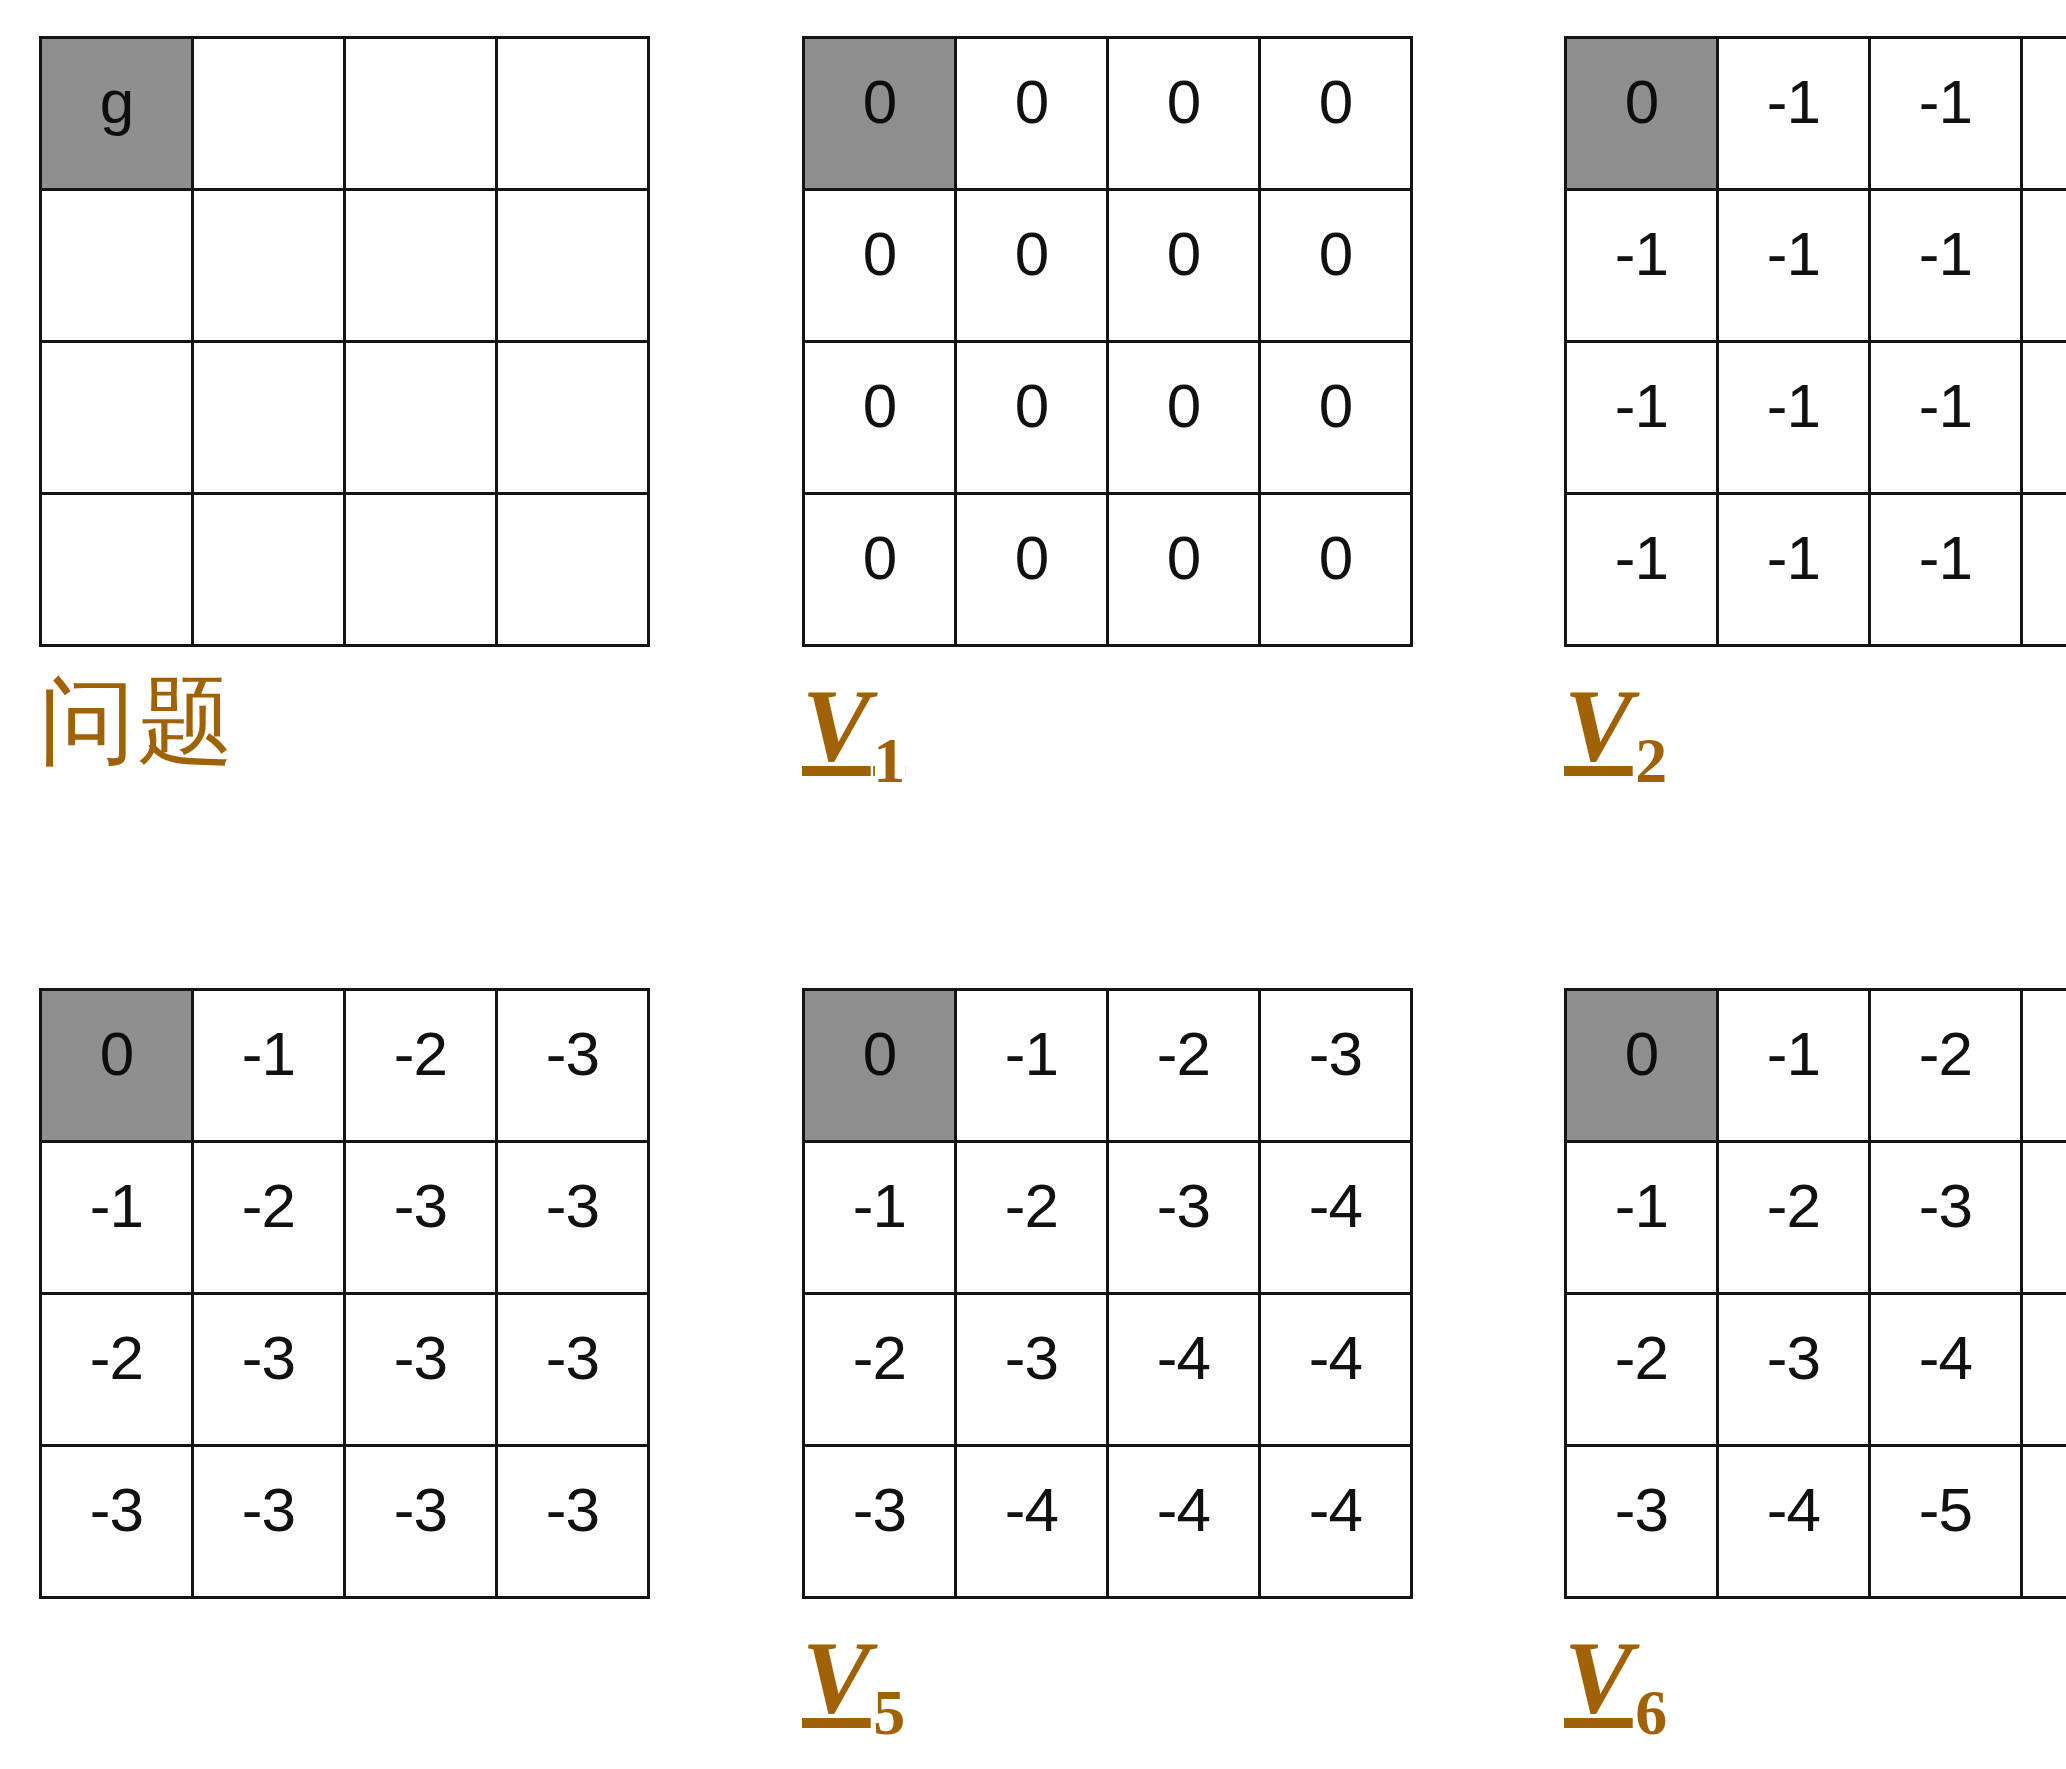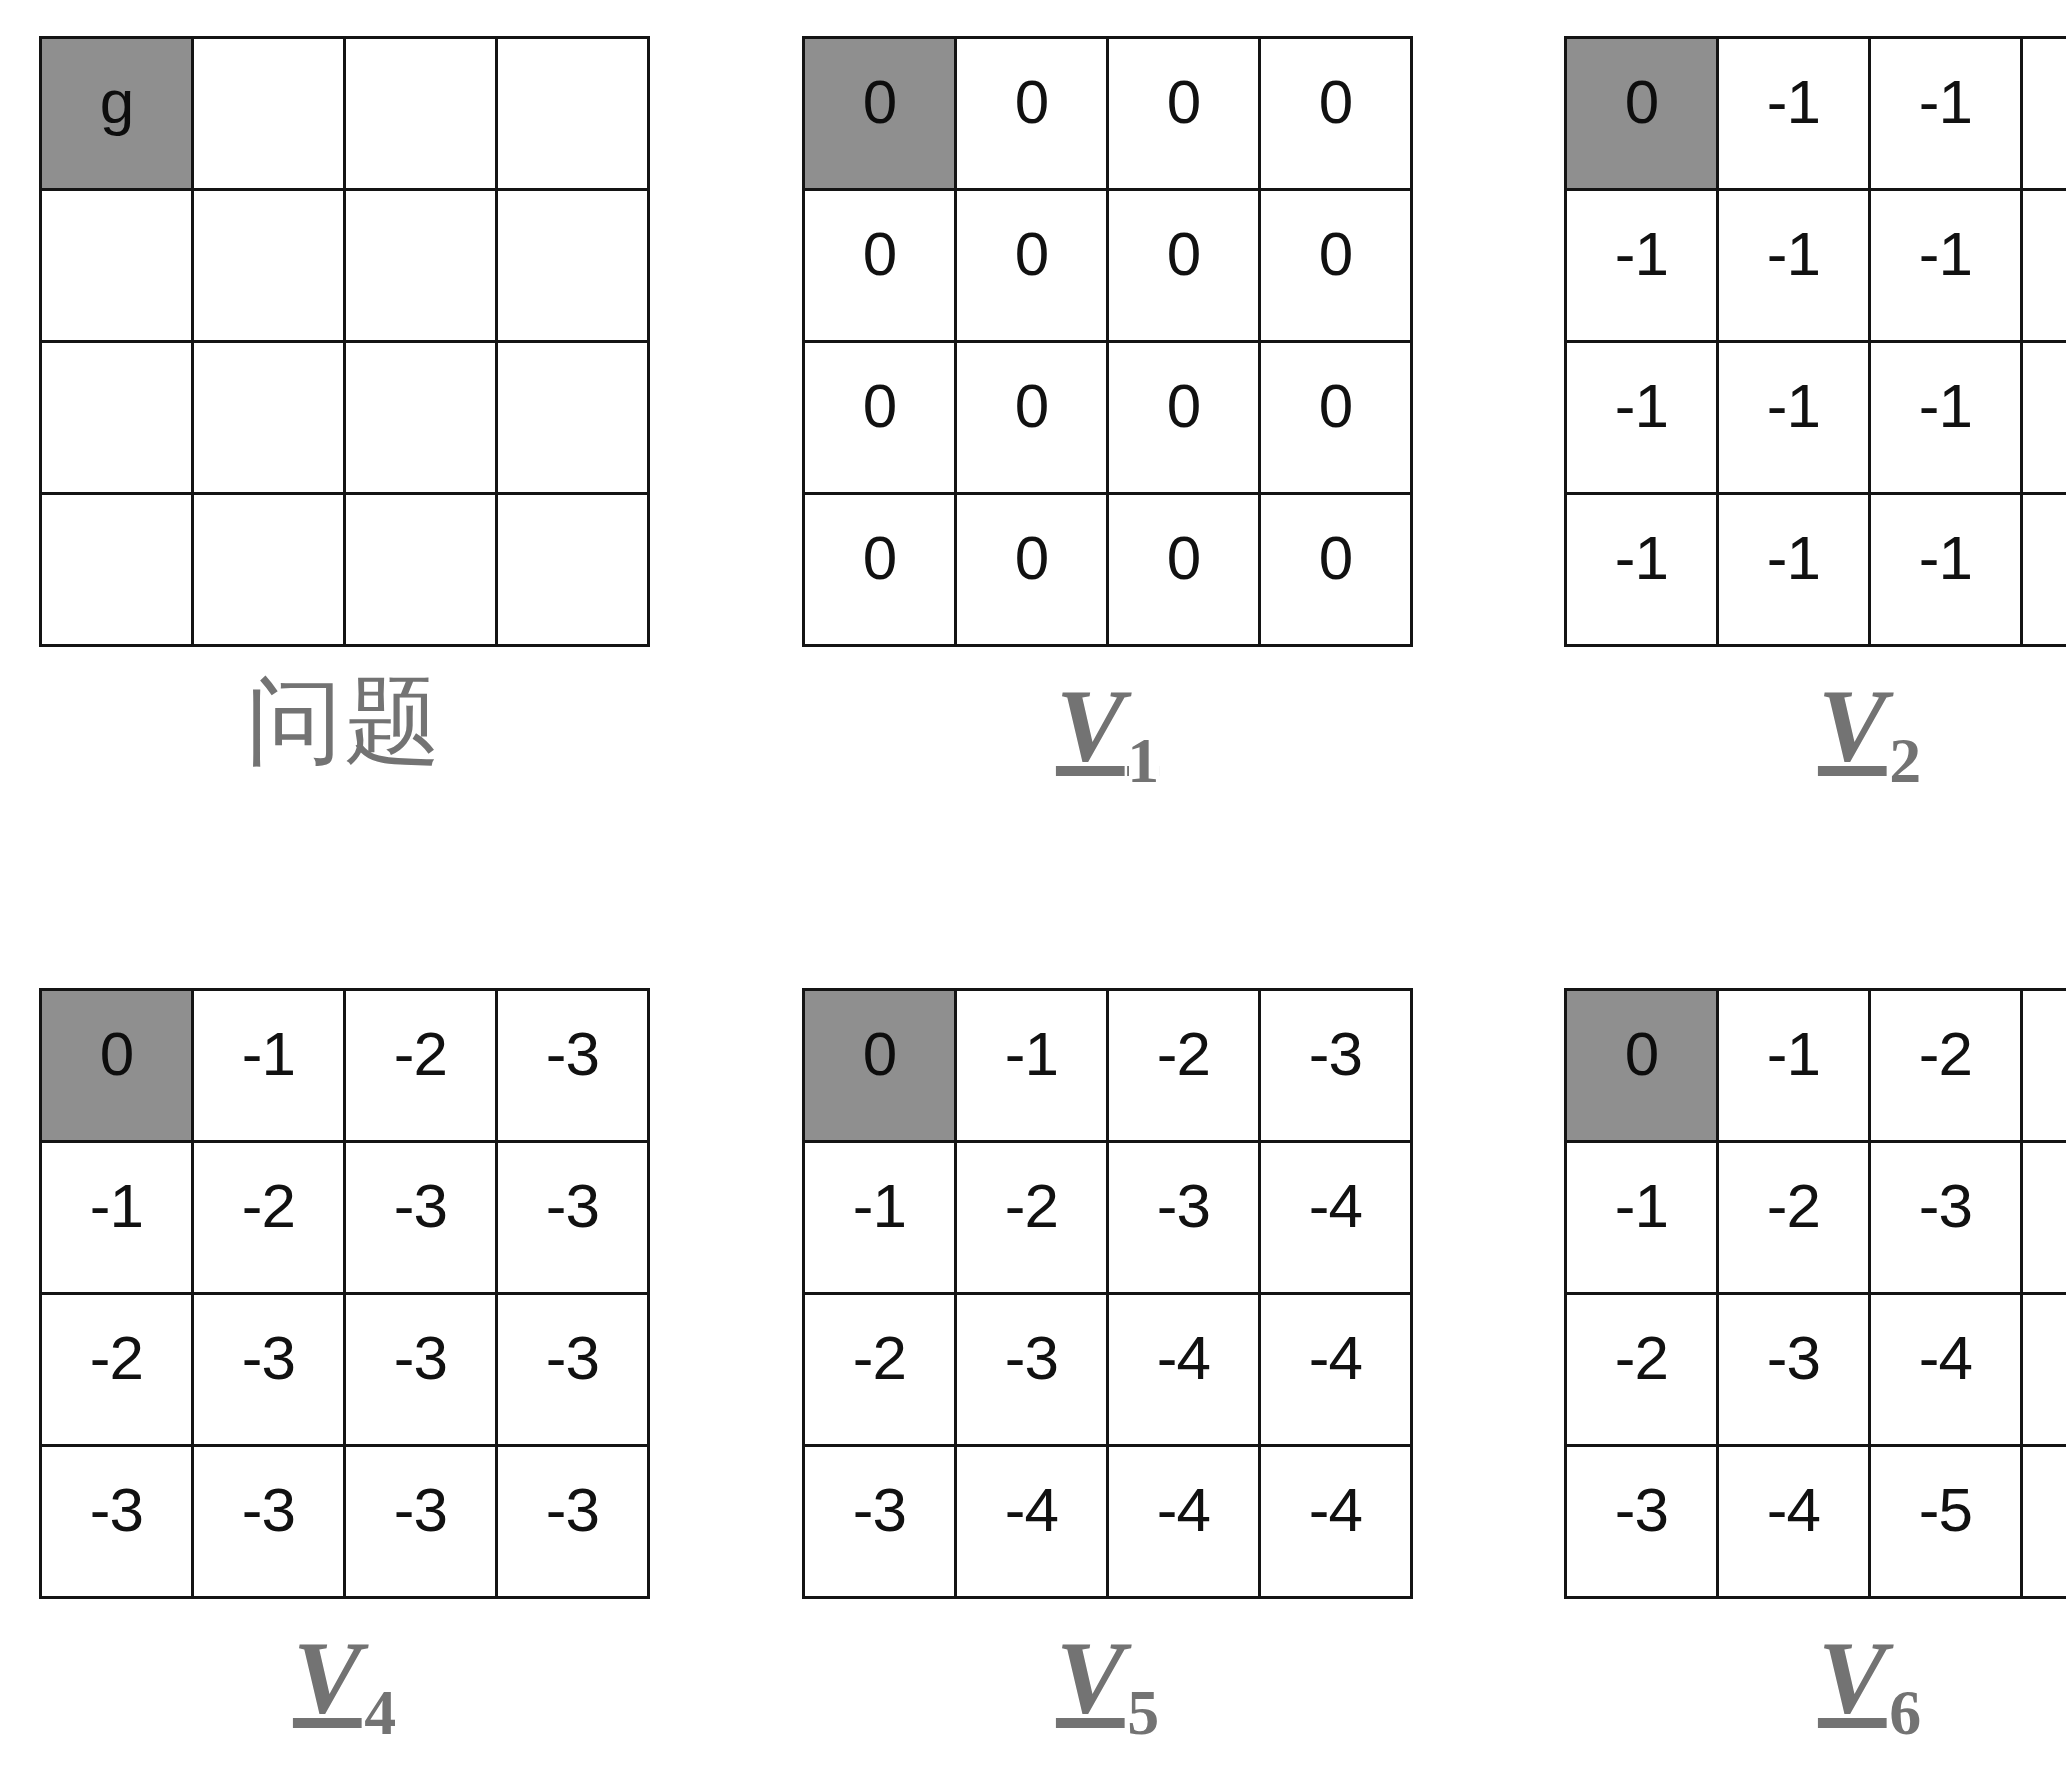--- a/index.html
+++ b/index.html
@@ -77,22 +77,21 @@
   }
 
   .cell.goal .cell-text {
     color: #0d0d0d;
   }
 
   
   .caption {
     position: absolute;
     width: 611px;
-    text-align: center;
-    color: #737373;
+    color: #a16207;
     user-select: none;
     white-space: nowrap;
   }
 
   .panel.r1 .caption { top: 638px; }
   .panel.r2 .caption { top: 638px; }
 
   .caption.math {
     font-family: "Liberation Serif", "DejaVu Serif", serif;
     font-size: 103px;
@@ -326,23 +325,20 @@
         <div class="cell">
           <span class="cell-text">-3</span>
         </div>
         <div class="cell">
           <span class="cell-text">-3</span>
         </div>
         <div class="cell">
           <span class="cell-text">-3</span>
         </div>
       </div>
-    <div class="caption math">
-      <span class="vsym">V</span><span class="vsub">4</span>
-    </div>
   </div>
 
   <div class="panel r2 c2">
     <div class="grid">
         <div class="cell goal">
           <span class="cell-text">0</span>
         </div>
         <div class="cell">
           <span class="cell-text">-1</span>
         </div>

